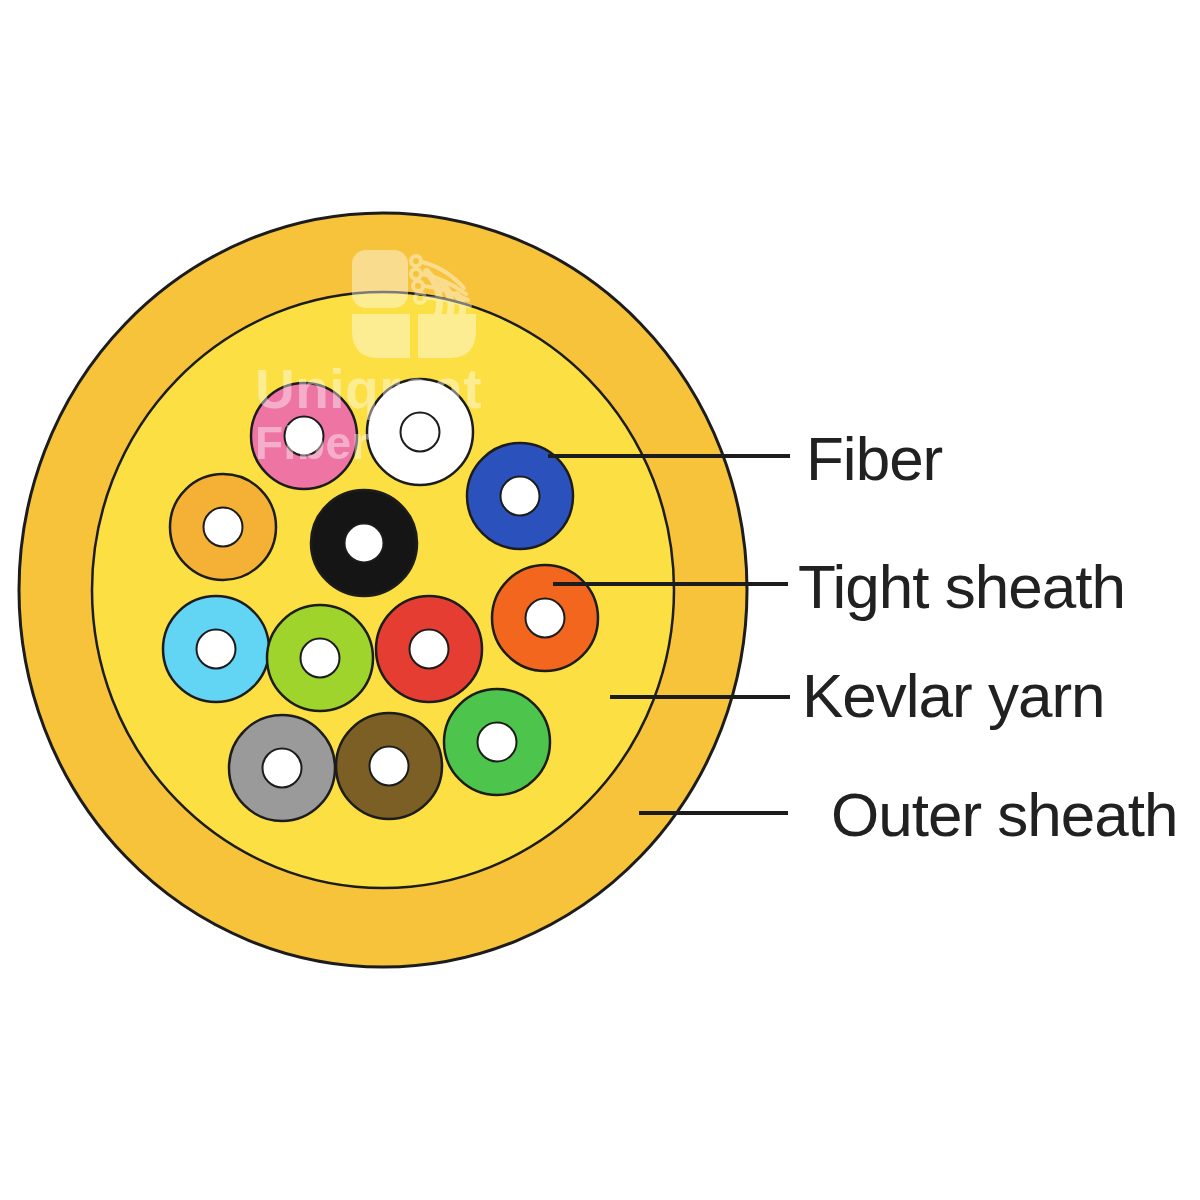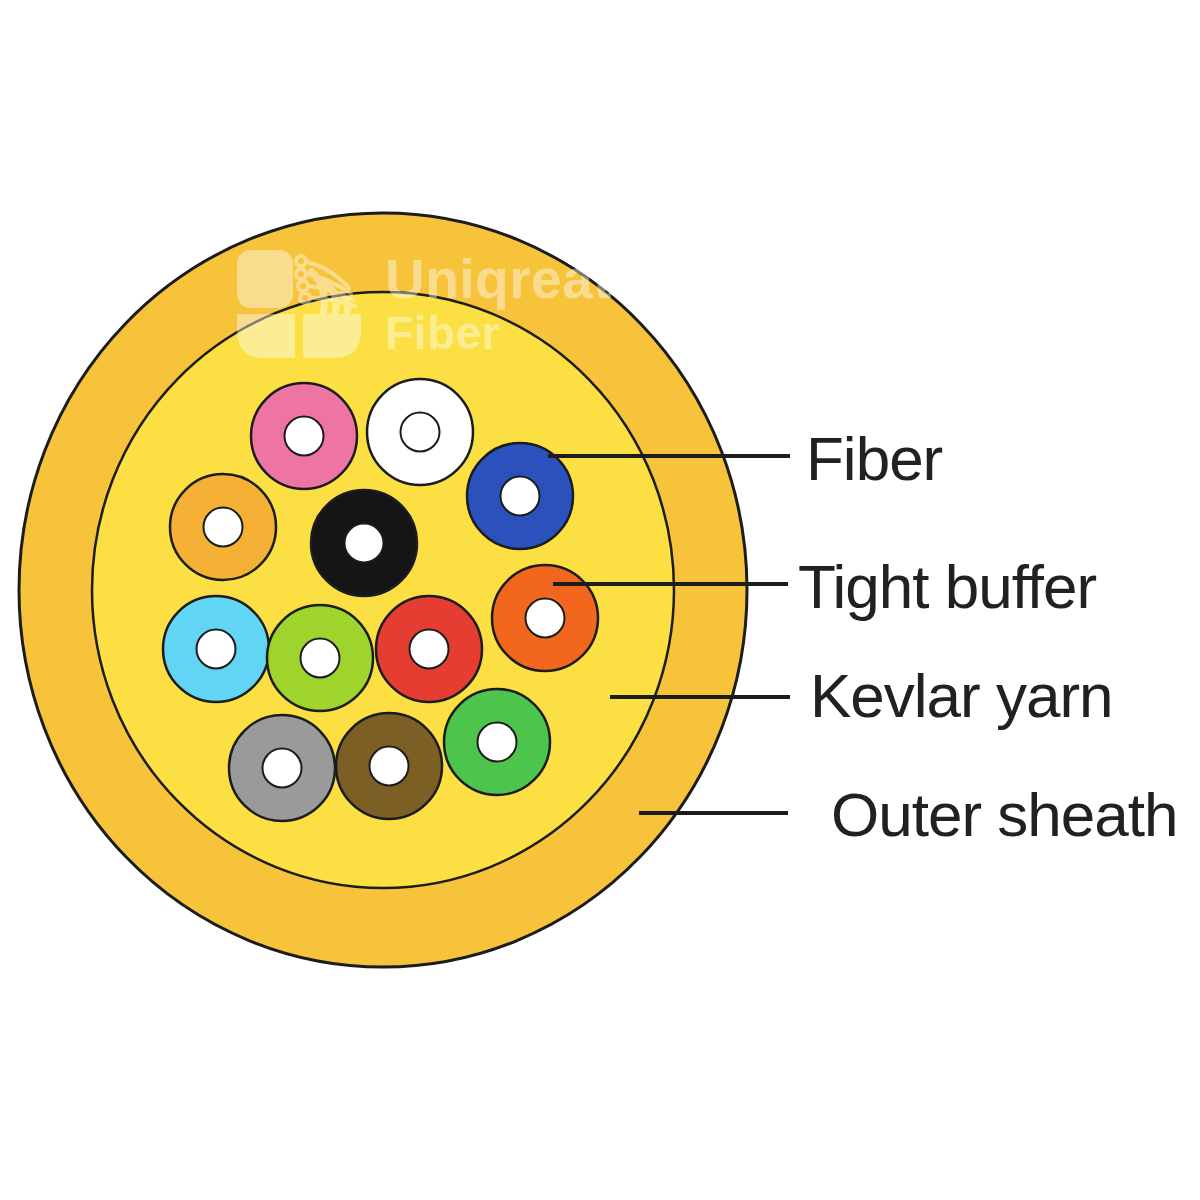--- a/index.html
+++ b/index.html
@@ -13,21 +13,21 @@
     font-size:62px;
     font-weight:500;
     letter-spacing:-1px;
     color:#212121;
     white-space:nowrap;
     line-height:1;
   }
   .watermark{
     position:absolute;
     left:237px;top:248px;
-    display:flex;flex-direction:row;align-items:center;
+    display:flex;flex-direction:column;align-items:flex-end;
     color:#ffffff;opacity:0.42;
     pointer-events:none;
   }
   .watermark .wm-text{margin-left:18px;font-weight:bold;}
   .watermark .wm-line1{font-size:55px;line-height:58px;letter-spacing:0.5px;}
   .watermark .wm-line2{font-size:46px;line-height:50px;letter-spacing:0.5px;}
 </style>
 </head>
 <body>
 
@@ -119,17 +119,17 @@
         <circle cx="64" cy="13" r="5"></circle>
       </g>
     </svg>
     <div class="wm-text">
       <div class="wm-line1">Uniqreat</div>
       <div class="wm-line2">Fiber</div>
     </div>
   </div>
 
   <div class="callout-label" style="left:806px;top:459px;">Fiber</div>
-  <div class="callout-label" style="left:798px;top:587px;">Tight buffer</div>
-  <div class="callout-label" style="left:802px;top:696px;margin-left:8px;">Kevlar yarn</div>
+  <div class="callout-label" style="left:798px;top:587px;">Tight sheath</div>
+  <div class="callout-label" style="left:802px;top:696px;">Kevlar yarn</div>
   <div class="callout-label" style="left:800px;top:815px;margin-left:31px;">Outer sheath</div>
 
 </div>
 
 </body></html>

